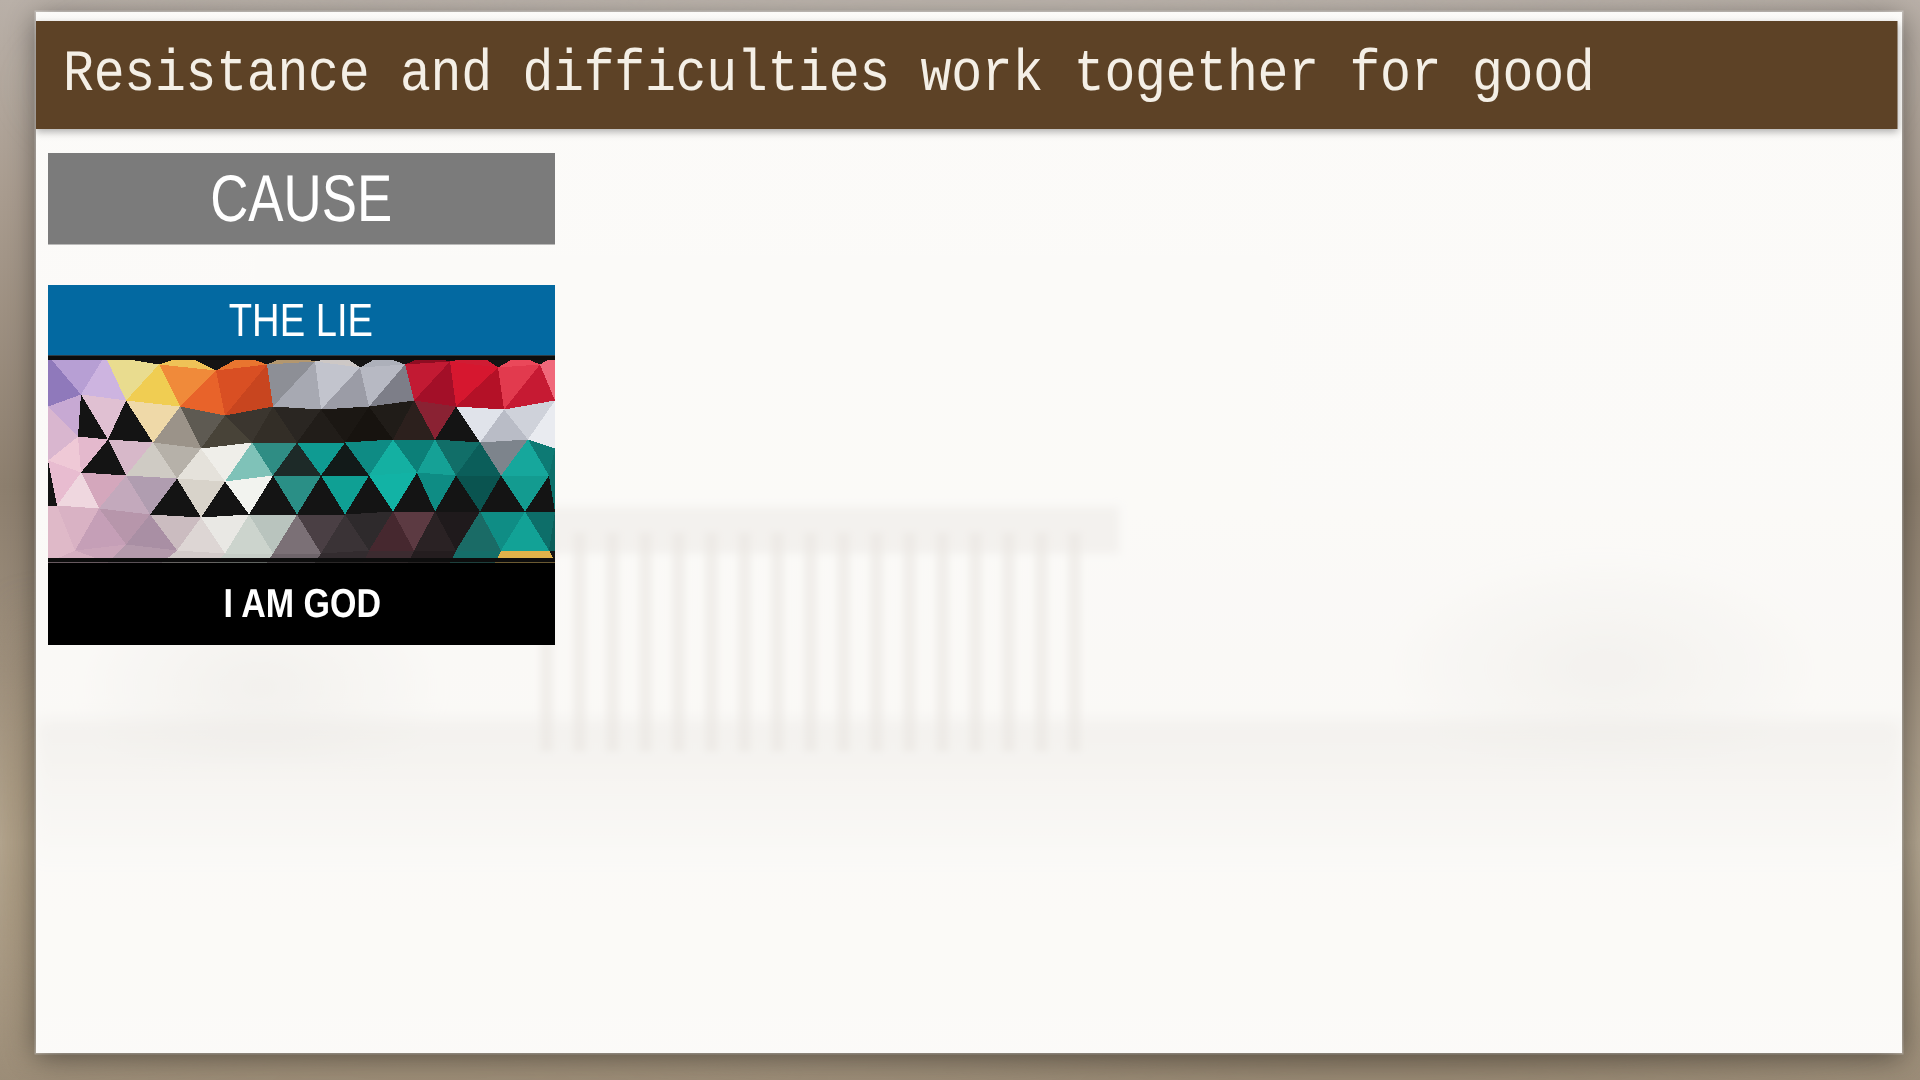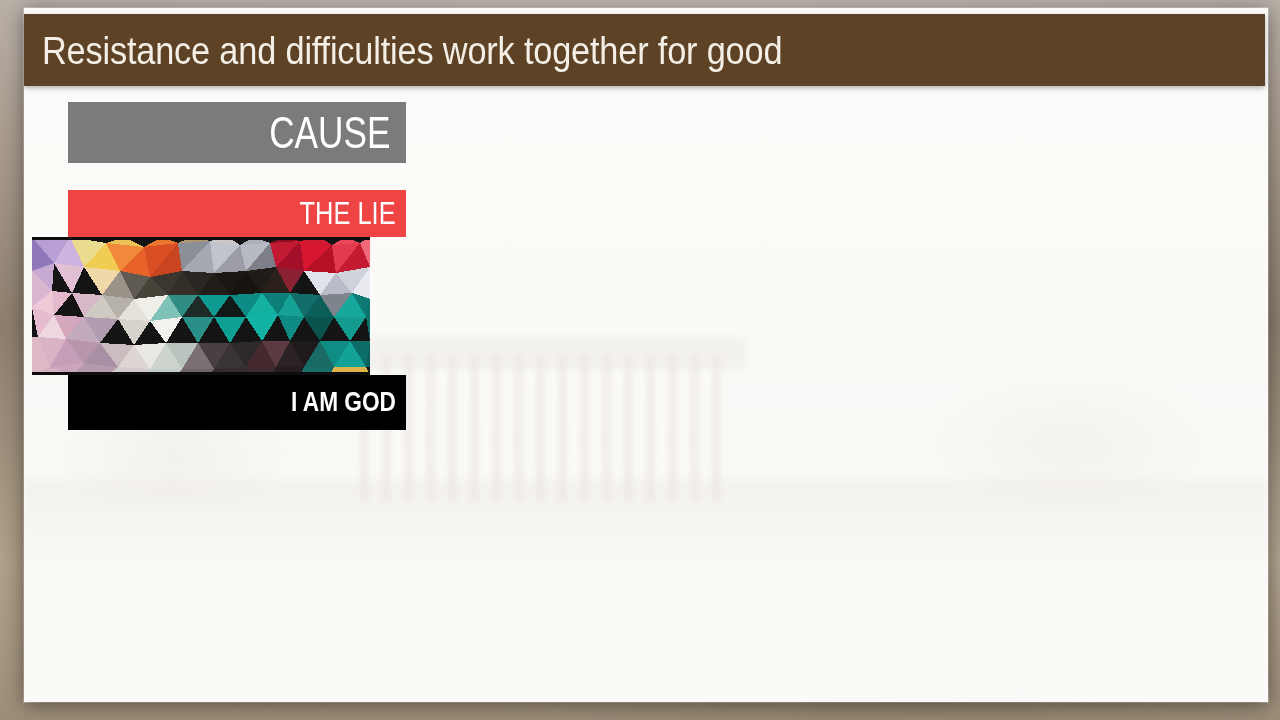--- a/index.html
+++ b/index.html
@@ -107,20 +107,21 @@
   #title-banner {
     position: absolute;
     left: 0;
     top: 6px;
     width: 1241px;
     height: 72px;
     background: #5d4226;
     display: flex;
     align-items: center;
     box-shadow: 0 2px 5px rgba(0,0,0,.30);
+    font-family: Liberation Mono, monospace;
   }
   #title-text {
     margin-left: 18px;
     color: #f4efe6;
     font-size: 39px;
     line-height: 1;
     font-weight: 400;
     letter-spacing: -0.2px;
     transform: scaleX(.88);
     transform-origin: left center;
@@ -131,24 +132,23 @@
   #content-column {
     position: absolute;
     left: 8px;
     top: 94px;
     width: 346px;
   }
 
   .band {
     display: flex;
     align-items: center;
-    justify-content: flex-end;
+    justify-content: center;
     width: 338px;
     overflow: hidden;
-    margin-left: 36px;
   }
 
   #cause-band {
     height: 61px;
     background: #7b7b7b;
   }
   #cause-label {
     color: #ffffff;
     font-size: 44px;
     line-height: 1;
@@ -158,21 +158,21 @@
     white-space: nowrap;
   }
 
   #card {
     margin-top: 27px;
     width: 338px;
   }
 
   #lie-band {
     height: 47px;
-    background: #ef4444;
+    background: #0369a1;
   }
   #lie-label {
     color: #ffffff;
     font-size: 31px;
     line-height: 1;
     transform: scaleX(.82);
     white-space: nowrap;
   }
 
   

